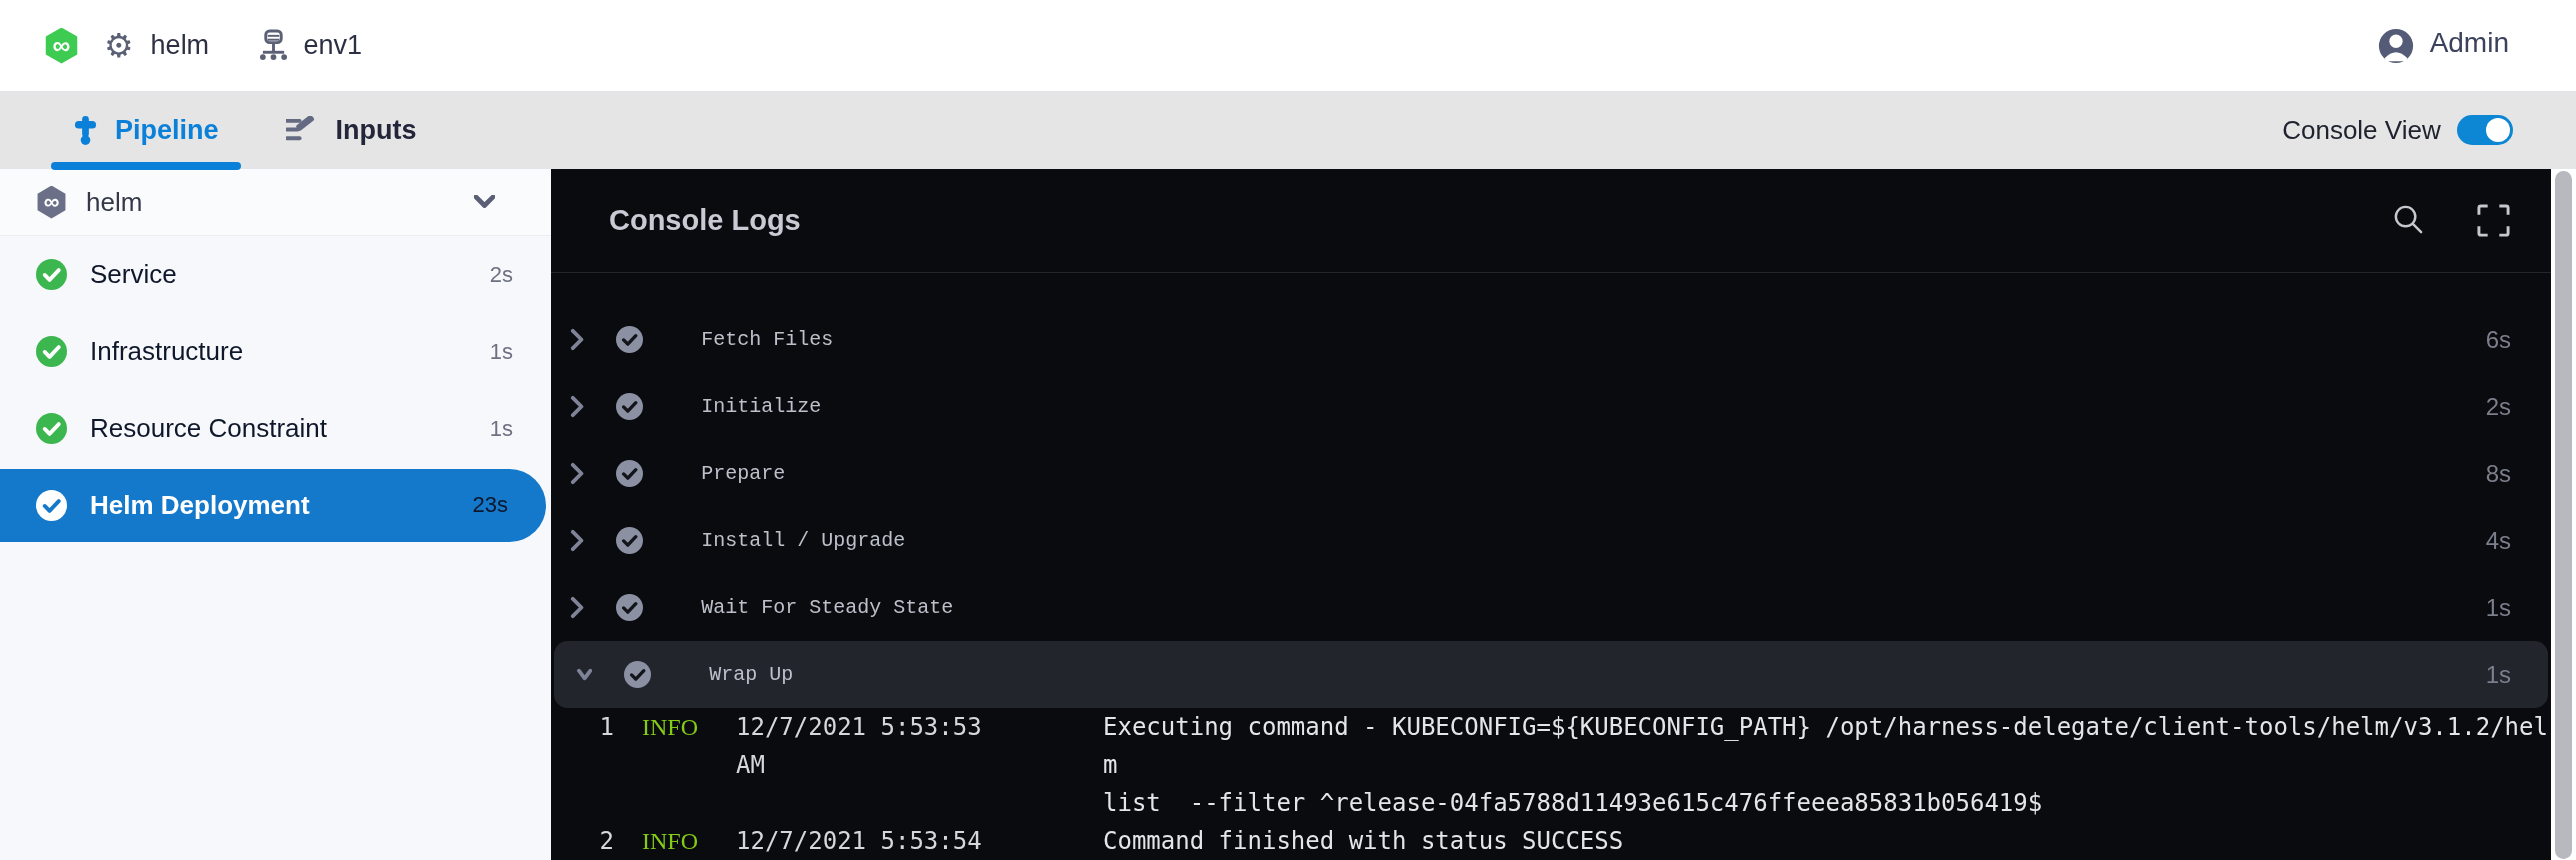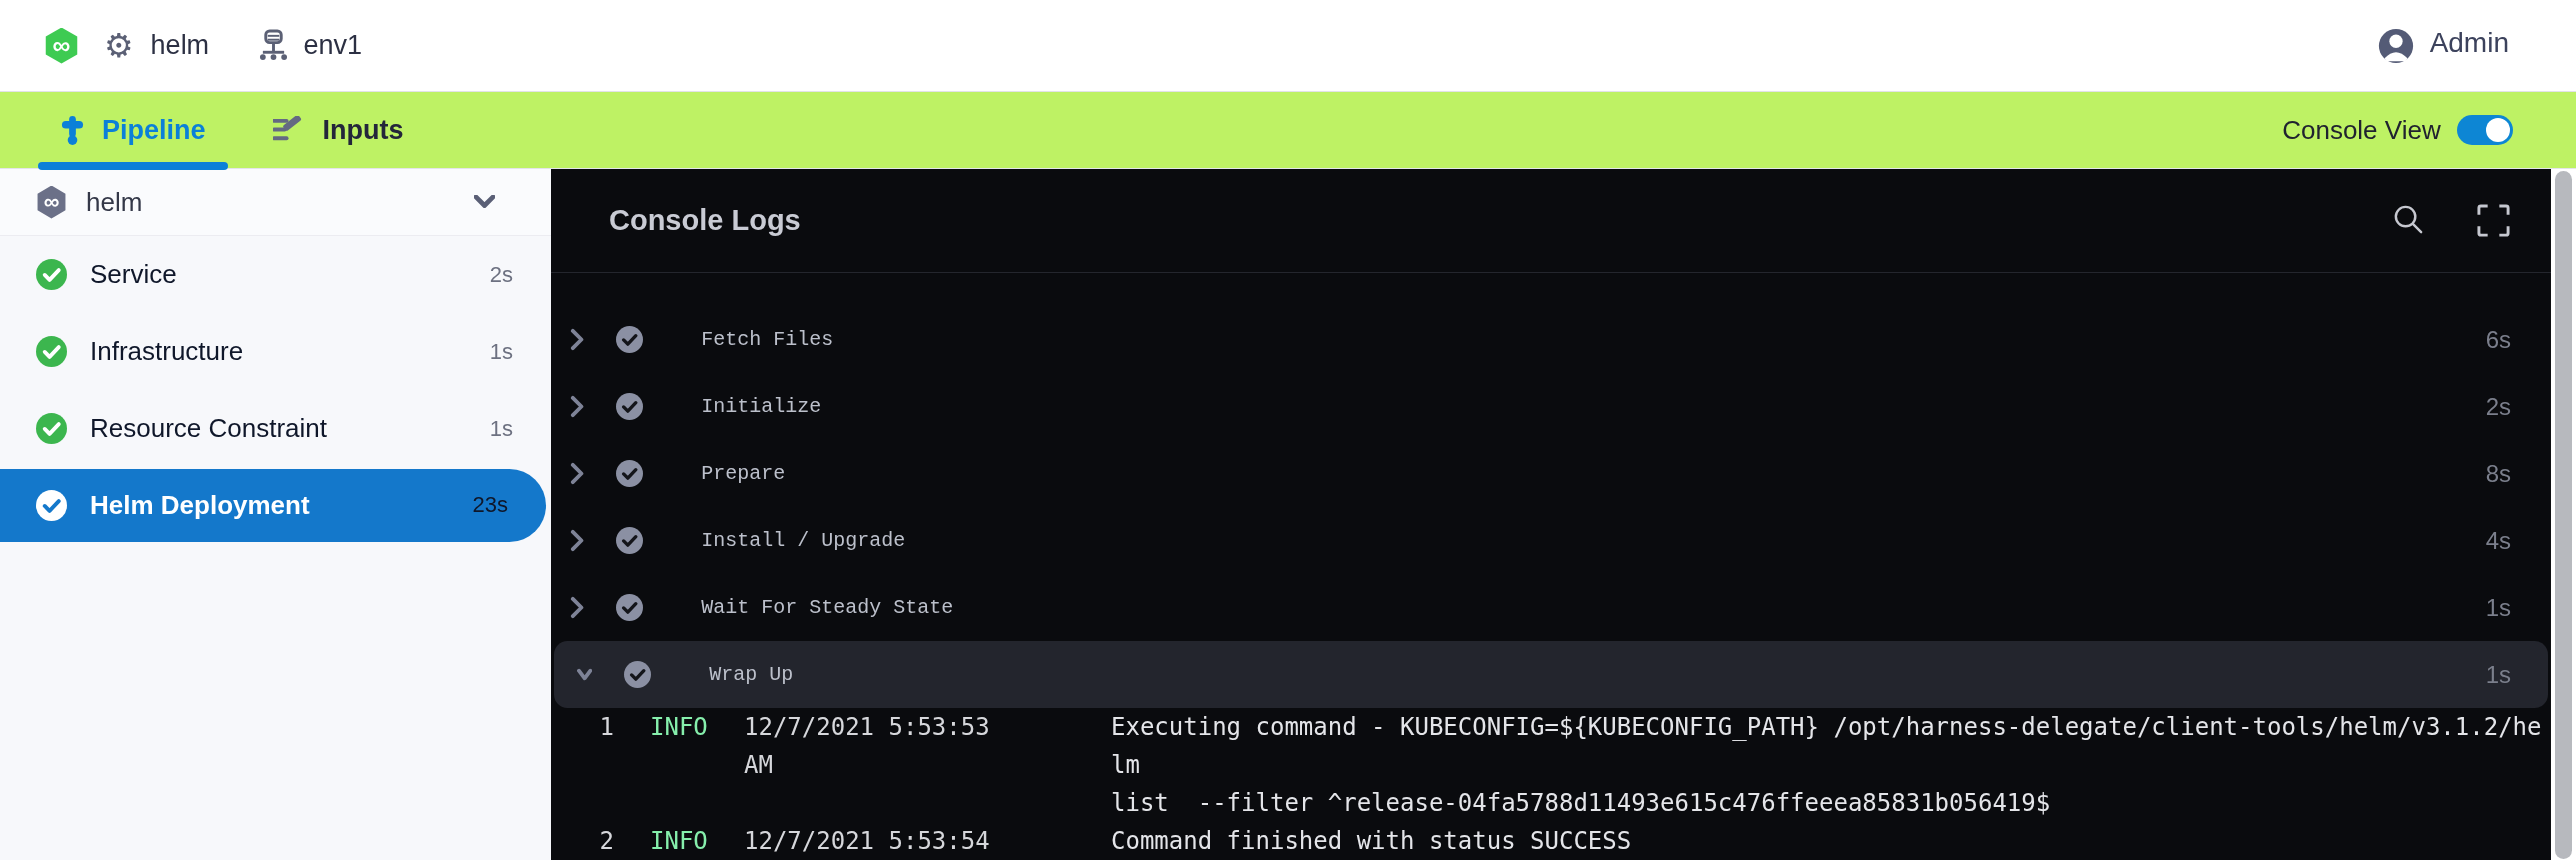--- a/index.html
+++ b/index.html
@@ -16,22 +16,22 @@
   .hex-green { background:#3ecb52; }
   .hex-slate { background:#6b7088; width:31px; height:33px; font-size:22px; }
   .gear { font-size:33px; color:#5b6075; margin-left:25px; line-height:1; }
   .crumb { font-size:27px; color:#2c3043; margin-left:17px; }
   .envicon { margin-left:50px; }
   .crumb2 { margin-left:15.3px; }
   .tb-right { margin-left:auto; display:flex; }
   .admin { font-size:28px; color:#3c425c; margin-left:14.4px; }
 
   
-  .tabbar { height:77px; background:#bef264; border-bottom:1.9px solid #e4e5e9;
-            display:flex; align-items:center; padding-left:38px; flex:0 0 auto; }
+  .tabbar { height:77px; background:#e5e5e5; border-bottom:1.9px solid #e4e5e9;
+            display:flex; align-items:center; padding-left:51px; flex:0 0 auto; }
   .tab { position:relative; height:100%; display:flex; align-items:center; padding:0 22px; cursor:pointer; }
   .tab .tlabel { font-size:27px; font-weight:700; margin-left:17px; }
   .tab-active .tlabel { color:#0b80d8; }
   .tab-idle .tlabel { color:#23263a; }
   .underline { position:absolute; left:0; right:0; bottom:-1.9px; height:7.7px;
                background:#0b80d8; border-radius:4.8px; }
   .tab-idle { margin-left:23px; }
   .cv-wrap { margin-left:auto; display:flex; align-items:center; margin-right:63px; }
   .cv-label { font-size:26px; color:#20232f; }
   .toggle { width:56px; height:30px; border-radius:15.3px; background:#0d86d4; margin-left:16.3px;
@@ -70,21 +70,21 @@
   .step { height:67px; display:flex; align-items:center; padding:0 40px 0 18px; cursor:pointer; }
   .step-hl { background:#23252d; border-radius:13.4px; margin:0 2.9px; padding:0 37px 0 23px; }
   .schev { width:15.3px; height:23px; flex:0 0 auto; }
   .step .ckc { width:27px; height:27px; margin-left:32px; }
   .step .stname { font-family:"Liberation Mono", monospace; font-size:20px; color:#bcc0cb; margin-left:58px; }
   .step .stdur { margin-left:auto; font-size:24px; color:#7b7f8c; }
 
   .logs { font-family:"DejaVu Sans Mono", monospace; font-size:24px; color:#e4e5e9; }
   .logrow { display:flex; align-items:flex-start; line-height:38px; }
   .lnum { width:63px; text-align:right; color:#d6d7db; flex:0 0 auto; }
-  .llvl { margin-left:36px; width:58px; color:#86efac; flex:0 0 auto; }
+  .llvl { margin-left:28px; width:58px; color:#84cc16; flex:0 0 auto;font-family:Liberation Serif, serif; }
   .ltime { margin-left:36px; width:288px; color:#d6d7db; flex:0 0 auto; }
   .lmsg { margin-left:79px; flex:1; white-space:pre-wrap; word-break:break-all; }
 
   
   .sb { width:25px; background:#ffffff; position:relative; flex:0 0 auto; }
   .sb .thumb { position:absolute; left:3.8px; right:3.8px; top:1.9px; bottom:1.9px;
                background:#b7b9be; border-radius:8.6px; }
 
   svg { display:block; }
 </style>

